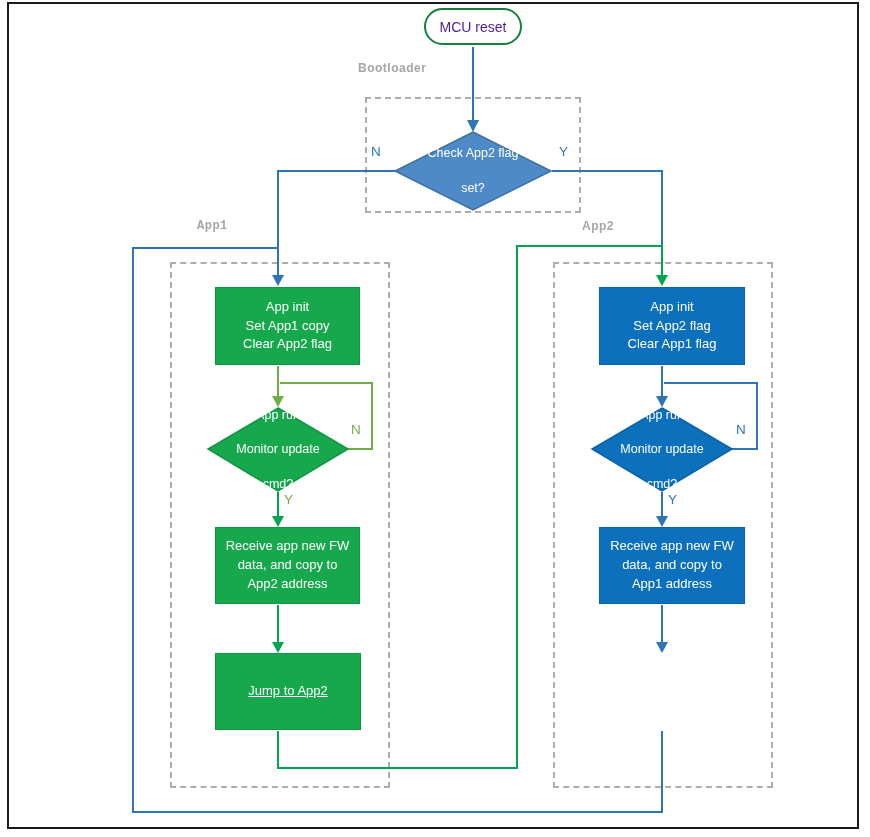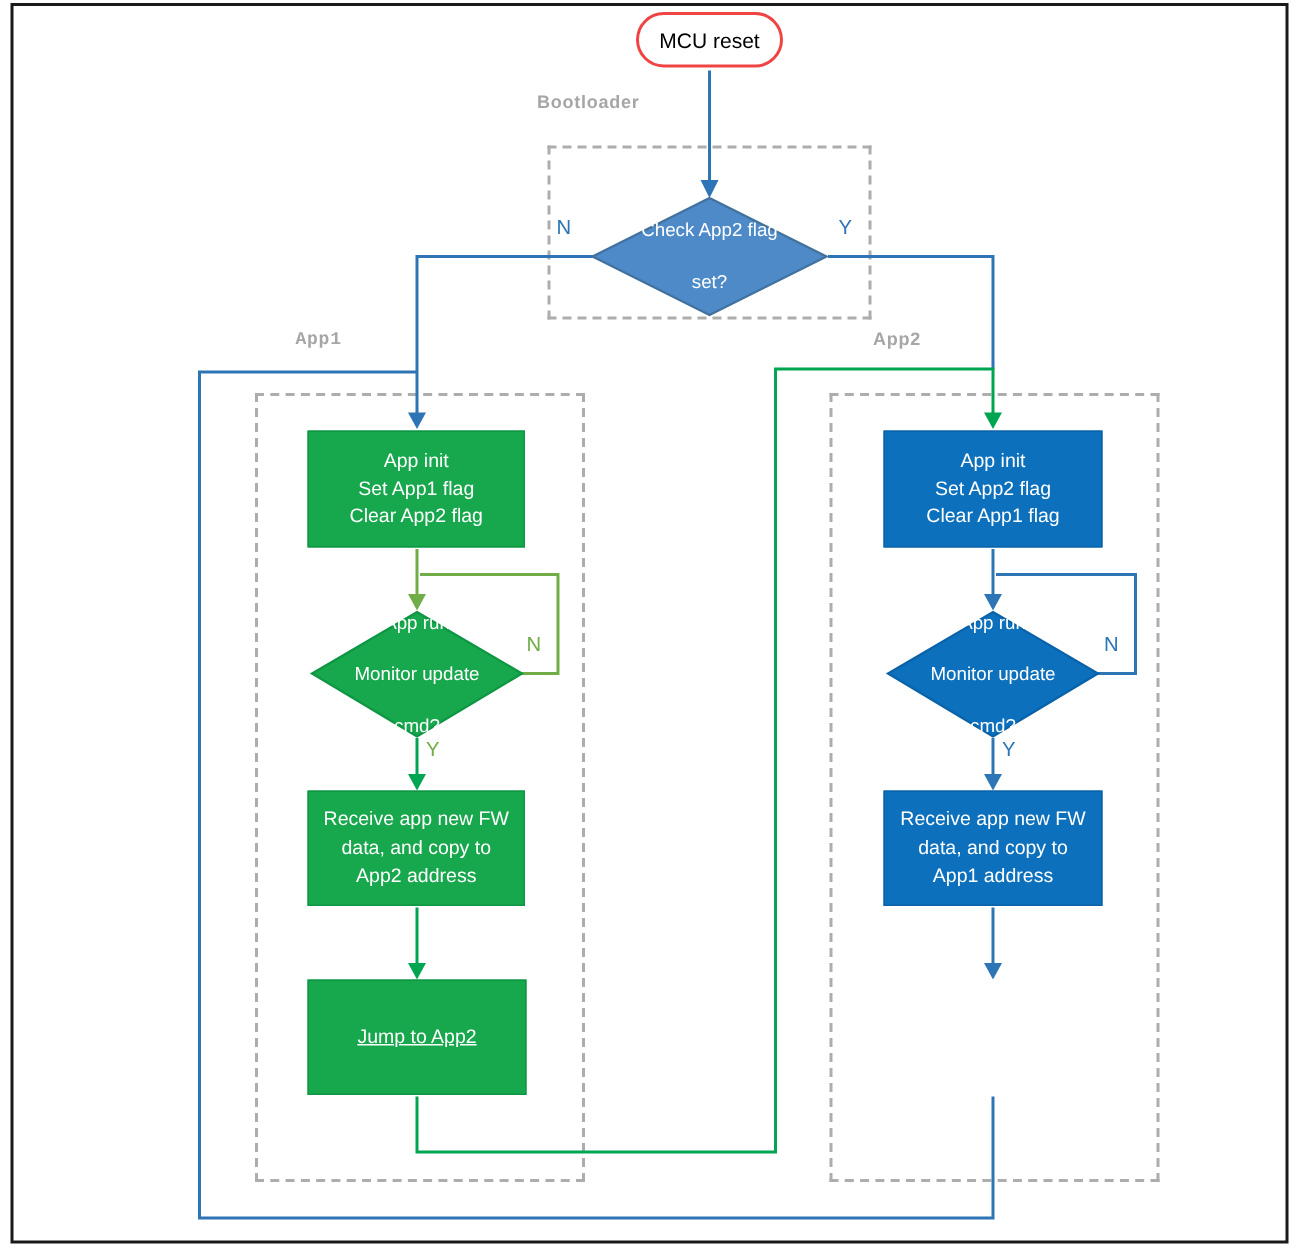--- a/index.html
+++ b/index.html
@@ -13,27 +13,27 @@
   }
   .dashed{
     position:absolute;border:2px dashed var(--dashed-border-gray);box-sizing:border-box;
   }
   .section-label{
     position:absolute;color:var(--section-label-gray);font-size:12px;font-weight:bold;
     letter-spacing:.5px;
   }
   .stadium{
     position:absolute;left:424px;top:8px;width:98px;height:37px;box-sizing:border-box;
-    border:2px solid #ef4444;border-radius:19px;background:#fff;
+    border:2px solid #15803d;border-radius:19px;background:#fff;
     display:flex;align-items:center;justify-content:center;
-    font-size:14px;color:#000000;z-index:4;
+    font-size:14px;color:#4c1d95;z-index:4;
   }
   .proc{
     position:absolute;display:flex;flex-direction:column;align-items:center;justify-content:center;
-    color:#fff;font-size:13px;line-height:1.45;text-align:center;z-index:3;box-sizing:border-box;
+    color:#fff;font-size:13px;line-height:1.45;text-align:center;z-index:3;box-sizing:border-box;margin-left:10px;
   }
   .proc.green{background:var(--shape-green);border:1px solid var(--shape-green-border);}
   .proc.blue{background:var(--shape-blue);border:1px solid var(--shape-blue-border);}
   .diamond-text{
     position:absolute;display:flex;flex-direction:column;align-items:center;justify-content:center;
     color:#fff;font-size:12.5px;line-height:1.4;text-align:center;z-index:4;pointer-events:none;gap:17px;
   }
   .ny{
     position:absolute;font-size:13.5px;z-index:4;
   }
@@ -109,21 +109,21 @@
     <span>cmd?</span>
   </div>
   <div class="diamond-text" style="left:597px;top:415px;width:130px;height:70px;">
     <span>App run</span>
     <span>Monitor update</span>
     <span>cmd?</span>
   </div>
 
   <div class="proc green" style="left:205px;top:287px;width:145px;height:78px;">
     <span>App init</span>
-    <span>Set App1 flag</span>
+    <span>Set App1 copy</span>
     <span>Clear App2 flag</span>
   </div>
   <div class="proc green" style="left:205px;top:527px;width:145px;height:77px;">
     <span>Receive app new FW</span>
     <span>data, and copy to</span>
     <span>App2 address</span>
   </div>
   <div class="proc green" style="left:205px;top:653px;width:146px;height:77px;text-decoration:underline;">
     <span>Jump to App2</span>
   </div>

